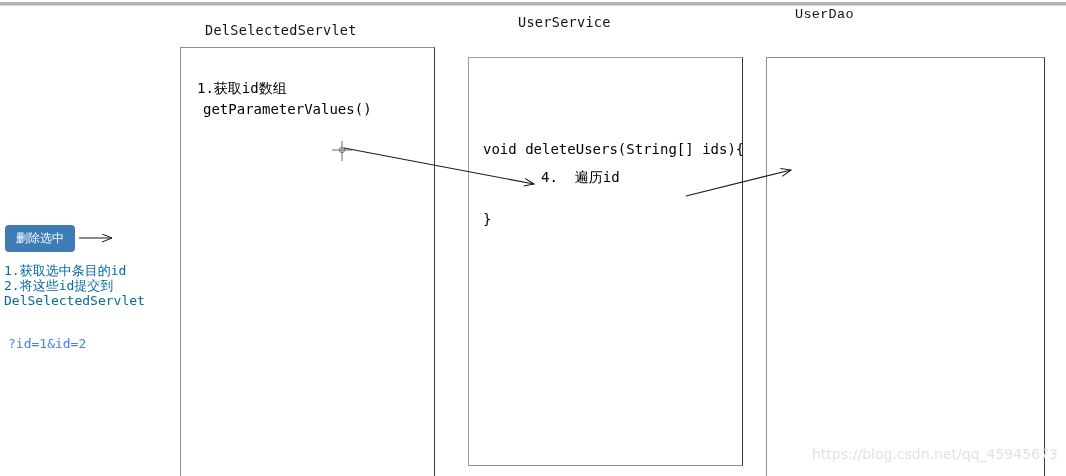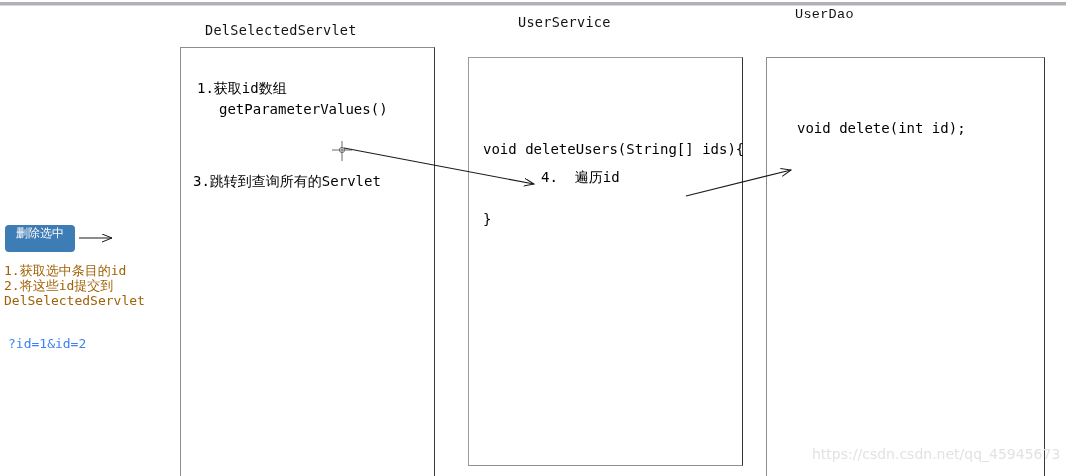--- a/index.html
+++ b/index.html
@@ -71,56 +71,56 @@
     position: absolute;
     font-family: "DejaVu Sans Mono", "Liberation Mono", monospace;
     font-size: 14px;
     line-height: 17px;
     white-space: pre;
     color: #000;
   }
 
   
   #servlet-l1 { left: 197px; top: 80px; }
-  #servlet-l2 { left: 219px; top: 101px; }
+  #servlet-l2 { left: 203px; top: 101px; }
   #servlet-l3 { left: 193px; top: 142px; }
   #servlet-l4 { left: 193px; top: 173px; }
 
   
   #service-sig  { left: 483px; top: 141px; }
   #service-i1   { left: 541px; top: 169px; }
   #service-i2   { left: 541px; top: 183px; }
   #service-end  { left: 483px; top: 211px; }
 
   
   #dao-sig { left: 797px; top: 120px; }
 
   
   #del-button {
     position: absolute;
     left: 5px; top: 225px;
     width: 70px; height: 27px;
     background: #3d7cb5;
     border-radius: 4px;
     display: flex;
-    align-items: flex-start;
+    align-items: center;
     justify-content: center;
     font-family: "DejaVu Sans", "Liberation Sans", sans-serif;
     font-size: 12px;
     color: #ffffff;
     cursor: pointer;
   }
   #left-notes {
     position: absolute;
     left: 4px; top: 263px;
     font-family: "DejaVu Sans Mono", "Liberation Mono", monospace;
     font-size: 13px;
     line-height: 15px;
     white-space: pre;
-    color: #a16207;
+    color: #0369a1;
   }
   #left-query {
     position: absolute;
     left: 8px; top: 336px;
     font-family: "DejaVu Sans Mono", "Liberation Mono", monospace;
     font-size: 13px;
     color: #3b82f6;
     white-space: pre;
   }
 
@@ -154,27 +154,25 @@
   <div class="col-title" id="title-servlet">DelSelectedServlet</div>
   <div class="col-title" id="title-service">UserService</div>
   <div class="col-title" id="title-dao">UserDao</div>
 
   <div class="class-box" id="box-servlet"></div>
   <div class="class-box" id="box-service"></div>
   <div class="class-box" id="box-dao"></div>
 
   <div class="box-text" id="servlet-l1">1.获取id数组</div>
   <div class="box-text" id="servlet-l2">getParameterValues()</div>
-  <div class="box-text" id="servlet-l4">3.跳转到查询所有的Servlet</div>
 
   <div class="box-text" id="service-sig">void deleteUsers(String[] ids){</div>
   <div class="box-text" id="service-i1">4.  遍历id</div>
   <div class="box-text" id="service-end">}</div>
 
-  <div class="box-text" id="dao-sig">void delete(int id);</div>
 
   <div id="del-button">
     <span>删除选中</span>
   </div>
   <div id="left-notes">1.获取选中条目的id
 2.将这些id提交到
 DelSelectedServlet</div>
   <div id="left-query">?id=1&amp;id=2</div>
 
   <svg id="connectors" viewBox="0 0 1066 476" xmlns="http://www.w3.org/2000/svg">
@@ -190,15 +188,15 @@
       <line x1="332" y1="150" x2="352" y2="150"></line>
       <line x1="342" y1="141" x2="342" y2="161"></line>
       <circle cx="342" cy="150" r="2.6" fill="none" stroke="#6a6a6a"></circle>
     </g>
 
     <line x1="344" y1="148" x2="534" y2="184" stroke="#1a1a1a" stroke-width="1.1" marker-end="url(#arrowOpen)"></line>
 
     <line x1="686" y1="196" x2="791" y2="170" stroke="#1a1a1a" stroke-width="1.1" marker-end="url(#arrowOpen)"></line>
   </svg>
 
-  <div id="watermark">https://csdn.csdn.net/qq_45945673</div>
+  <div id="watermark">https://blog.csdn.net/qq_45945673</div>
 
 </div>
 
 </body></html>

